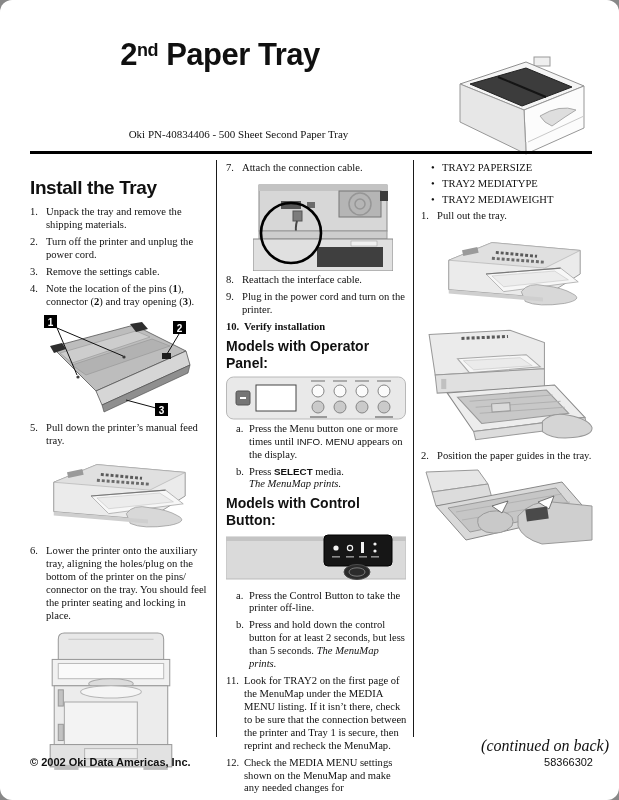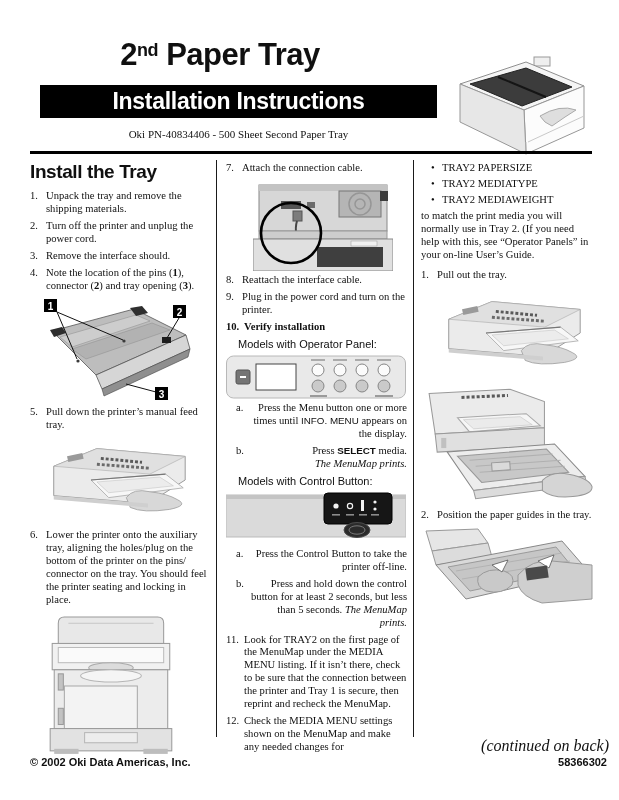--- a/index.html
+++ b/index.html
@@ -1,57 +1,57 @@
 <!DOCTYPE html>
 <html><head>
 <meta charset="utf-8">
 <style>
   html,body{margin:0;padding:0;background:#888;}
   .page{position:relative;width:619px;height:800px;background:#ffffff;overflow:hidden;
-        font-family:"Liberation Serif",serif;font-size:10.6px;color:#101010;line-height:1.22;}
+        font-family:"Liberation Serif",serif;font-size:10.6px;color:#101010;line-height:1.22;border-radius:12px;}
   
   .title{position:absolute;left:40px;top:36px;width:360px;text-align:center;
          font-family:"Liberation Sans",sans-serif;font-weight:bold;font-size:31px;letter-spacing:-0.5px;}
   .title sup{font-size:18px;vertical-align:9px;}
   .banner{position:absolute;left:40px;top:85px;width:397px;height:33px;background:#000;color:#fff;
           font-family:"Liberation Sans",sans-serif;font-weight:bold;font-size:23px;
           display:flex;align-items:center;justify-content:center;letter-spacing:-0.3px;}
   .subtitle{position:absolute;left:40px;top:128px;width:397px;text-align:center;font-size:11px;}
   .tray3d{position:absolute;left:448px;top:54px;}
   .toprule{position:absolute;left:30px;top:151px;width:562px;height:3px;background:#000;}
   
-  .col{position:absolute;top:160px;}
+  .col{position:absolute;top:176px;}
   .col1{left:30px;width:182px;}
   .col2{left:226px;width:181px;top:162px;}
   .col3{left:421px;width:173px;top:162px;}
   .vdiv{position:absolute;top:160px;width:1px;height:577px;background:#1a1a1a;}
   .vdiv1{left:216px;} .vdiv2{left:413px;}
   h2.sec{font-family:"Liberation Sans",sans-serif;font-weight:bold;font-size:19px;
          letter-spacing:-0.4px;margin:0 0 7px 0;}
   .step{display:flex;margin:0 0 4px 0;}
   .step .num{flex:none;width:16px;}
   .step .numw{flex:none;width:18px;}
   .step .txt{flex:1;}
   .sub{display:flex;margin:2px 0 4px 10px;}
   .sub .num{flex:none;width:13px;}
-  .sub .txt{flex:1;text-align:right;}
+  .sub .txt{flex:1;}
   .boldrow{font-weight:bold;justify-content:space-between;}
-  .subhead{font-family:"Liberation Sans",sans-serif;font-weight:normal;font-size:11px;margin:4px 0 3px 12px;}
+  .subhead{font-family:"Liberation Sans",sans-serif;font-weight:bold;font-size:14px;margin:4px 0 3px 0;}
   .disp{font-family:"Liberation Sans",sans-serif;font-size:9.8px;}
   .key{font-family:"Liberation Sans",sans-serif;font-weight:bold;font-size:9.8px;}
   .it{font-style:italic;}
   .bullet-row{display:flex;margin:0 0 3px 10px;}
   .bullet-row .bm{flex:none;width:11px;}
   .illus{display:block;}
   
   .continued{position:absolute;right:10px;top:736px;font-style:italic;font-size:16px;}
   .copyright{position:absolute;left:30px;top:756px;font-family:"Liberation Sans",sans-serif;
              font-weight:bold;font-size:11px;}
-  .partnum{position:absolute;right:12px;top:756px;font-family:"Liberation Sans",sans-serif;
-           font-weight:bold;font-size:11px;}
+  .partnum{position:absolute;right:26px;top:756px;font-family:"Liberation Sans",sans-serif;
+           font-weight:normal;font-size:11px;}
   .hiddendefs{position:absolute;width:0;height:0;overflow:hidden;}
 </style>
 </head>
 <body>
 
 <svg class="hiddendefs" aria-hidden="true">
   <defs>
     <g id="sym-printer-feed">
       <path d="M14,30 L58,12 L148,20 L148,44 L110,68 L14,60 Z" fill="#ebebeb" stroke="#999" stroke-width="1"></path>
       <path d="M14,30 L58,12 L148,20 L112,38 Z" fill="#e0e0e0" stroke="#aaa" stroke-width="0.6"></path>
@@ -64,21 +64,20 @@
       <path d="M88,62 Q95,52 112,56 Q130,58 140,64 Q152,70 132,74 Q105,78 92,72 Z" fill="#d8d8d8" stroke="#9c9c9c" stroke-width="0.8"></path>
       <path d="M14,60 L110,68 L110,72 L14,64 Z" fill="#cfcfcf"></path>
     </g>
   </defs>
 </svg>
 
 <div class="page">
 
   <div class="title"><span>2</span><sup>nd</sup><span> Paper Tray</span></div>
 
-  <div class="banner">Installation Instructions</div>
 
   <div class="subtitle">Oki PN-40834406 - 500 Sheet Second Paper Tray</div>
 
   <svg class="tray3d" width="147" height="106" viewBox="0 0 147 106">
     <rect x="86" y="3" width="16" height="9" fill="#efefef" stroke="#999"></rect>
     <polygon points="12,30 78,8 136,32 76,56" fill="#f5f5f5" stroke="#8f8f8f"></polygon>
     <polygon points="22,30 78,14 124,33 74,52" fill="#3c3c3c" stroke="#222"></polygon>
     <line x1="50" y1="23" x2="98" y2="43" stroke="#151515" stroke-width="2"></line>
     <polygon points="136,32 136,74 78,100 76,56" fill="#fcfcfc" stroke="#979797"></polygon>
     <polygon points="12,30 12,68 78,100 76,56" fill="#e7e7e7" stroke="#979797"></polygon>
@@ -97,21 +96,21 @@
     <div class="step">
       <span class="num">1.</span>
       <span class="txt">Unpack the tray and remove the shipping materials.</span>
     </div>
     <div class="step">
       <span class="num">2.</span>
       <span class="txt">Turn off the printer and unplug the power cord.</span>
     </div>
     <div class="step">
       <span class="num">3.</span>
-      <span class="txt">Remove the interface should.</span>
+      <span class="txt">Remove the settings cable.</span>
     </div>
     <div class="step">
       <span class="num">4.</span>
       <span class="txt"><span>Note the location of the pins (</span><b>1</b><span>), connector (</span><b>2</b><span>) and tray opening (</span><b>3</b><span>).</span></span>
     </div>
 
     <svg class="illus" width="158" height="106" viewBox="0 0 158 106" style="margin:2px 0 3px 8px">
       <polygon points="14,34 96,12 148,38 58,78" fill="#bdbdbd" stroke="#555" stroke-width="0.8"></polygon>
       <polygon points="22,40 98,18 112,24 34,50" fill="#cdcdcd" stroke="#8c8c8c" stroke-width="0.5"></polygon>
       <polygon points="34,52 114,26 132,33 48,62" fill="#b2b2b2" stroke="#8c8c8c" stroke-width="0.5"></polygon>
@@ -286,21 +285,20 @@
     </div>
     <div class="bullet-row">
       <span class="bm">•</span>
       <span>TRAY2 MEDIATYPE</span>
     </div>
     <div class="bullet-row">
       <span class="bm">•</span>
       <span>TRAY2 MEDIAWEIGHT</span>
     </div>
 
-    <div style="margin:1px 0 8px 0">to match the print media you will normally use in Tray 2. (If you need help with this, see “Operator Panels” in your on-line User’s Guide.</div>
 
 
     <div class="step">
       <span class="num">1.</span>
       <span class="txt">Pull out the tray.</span>
     </div>
 
     <svg class="illus" width="155" height="90" viewBox="0 0 158 86" style="margin:5px 0 8px 14px">
       <use href="#sym-printer-feed"></use>
     </svg>

